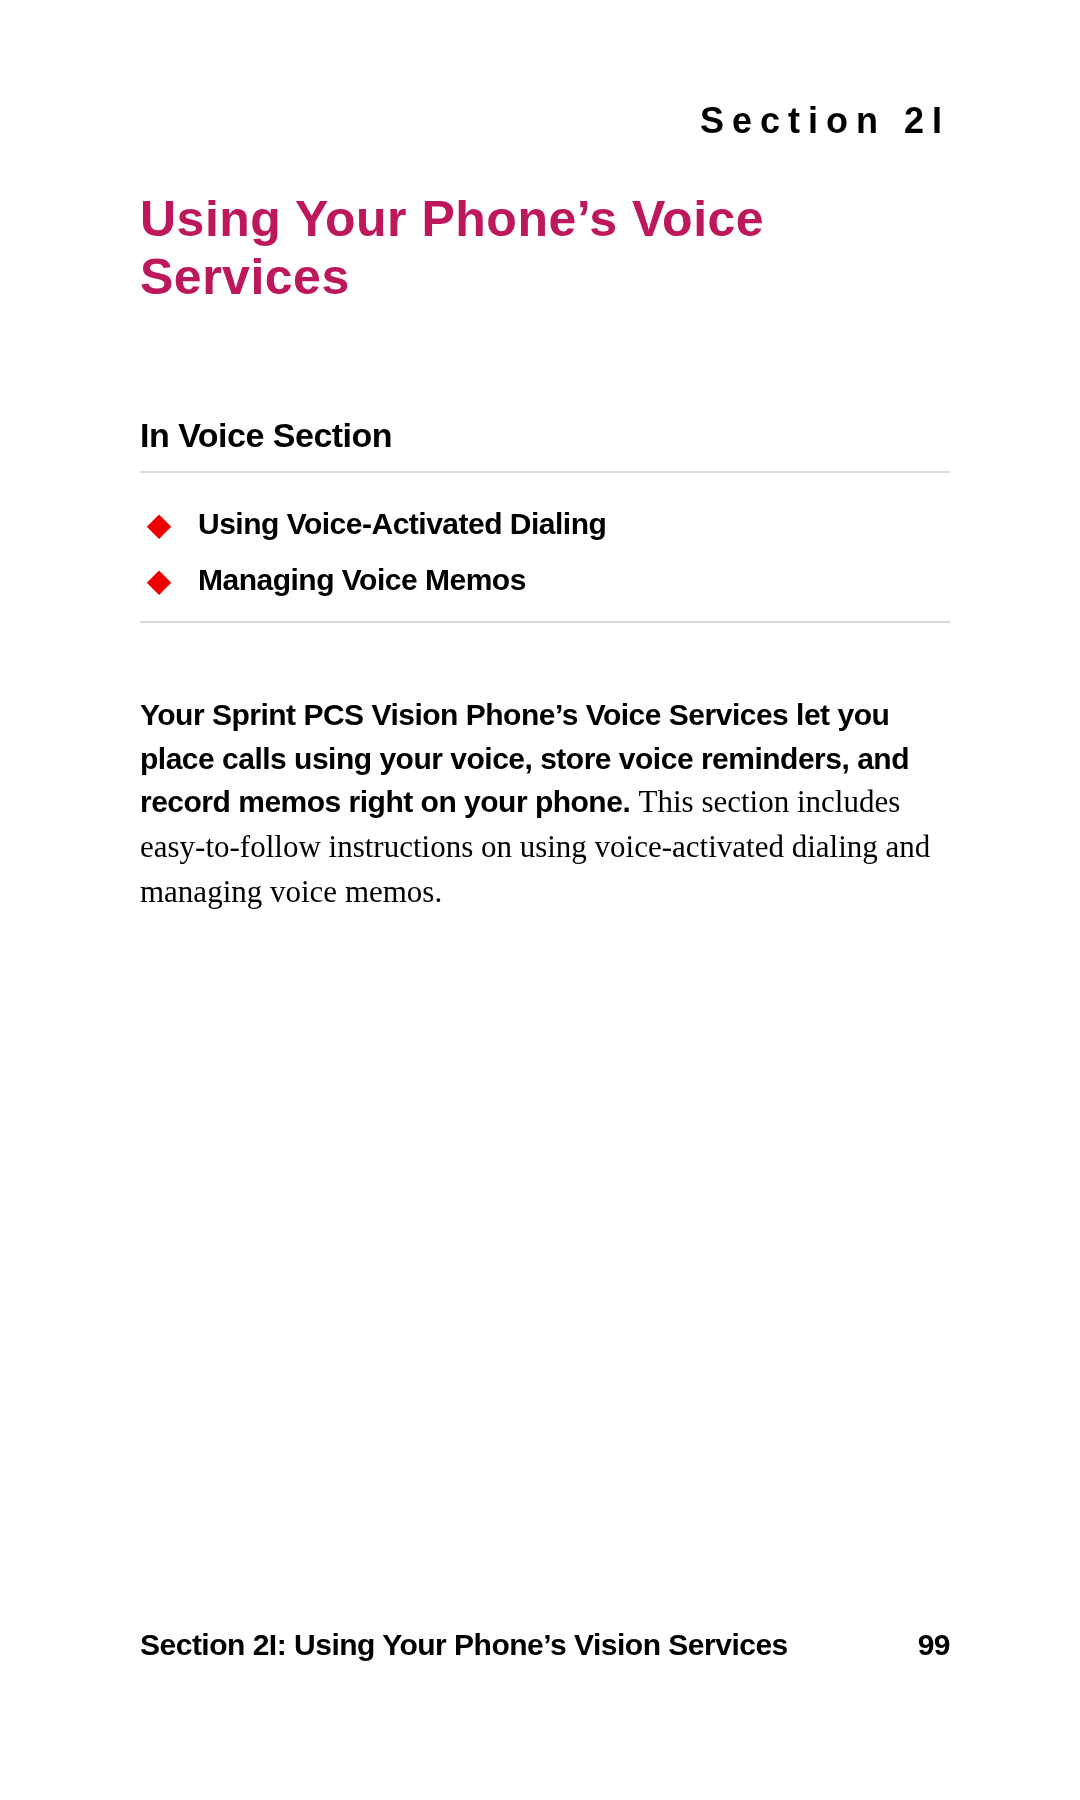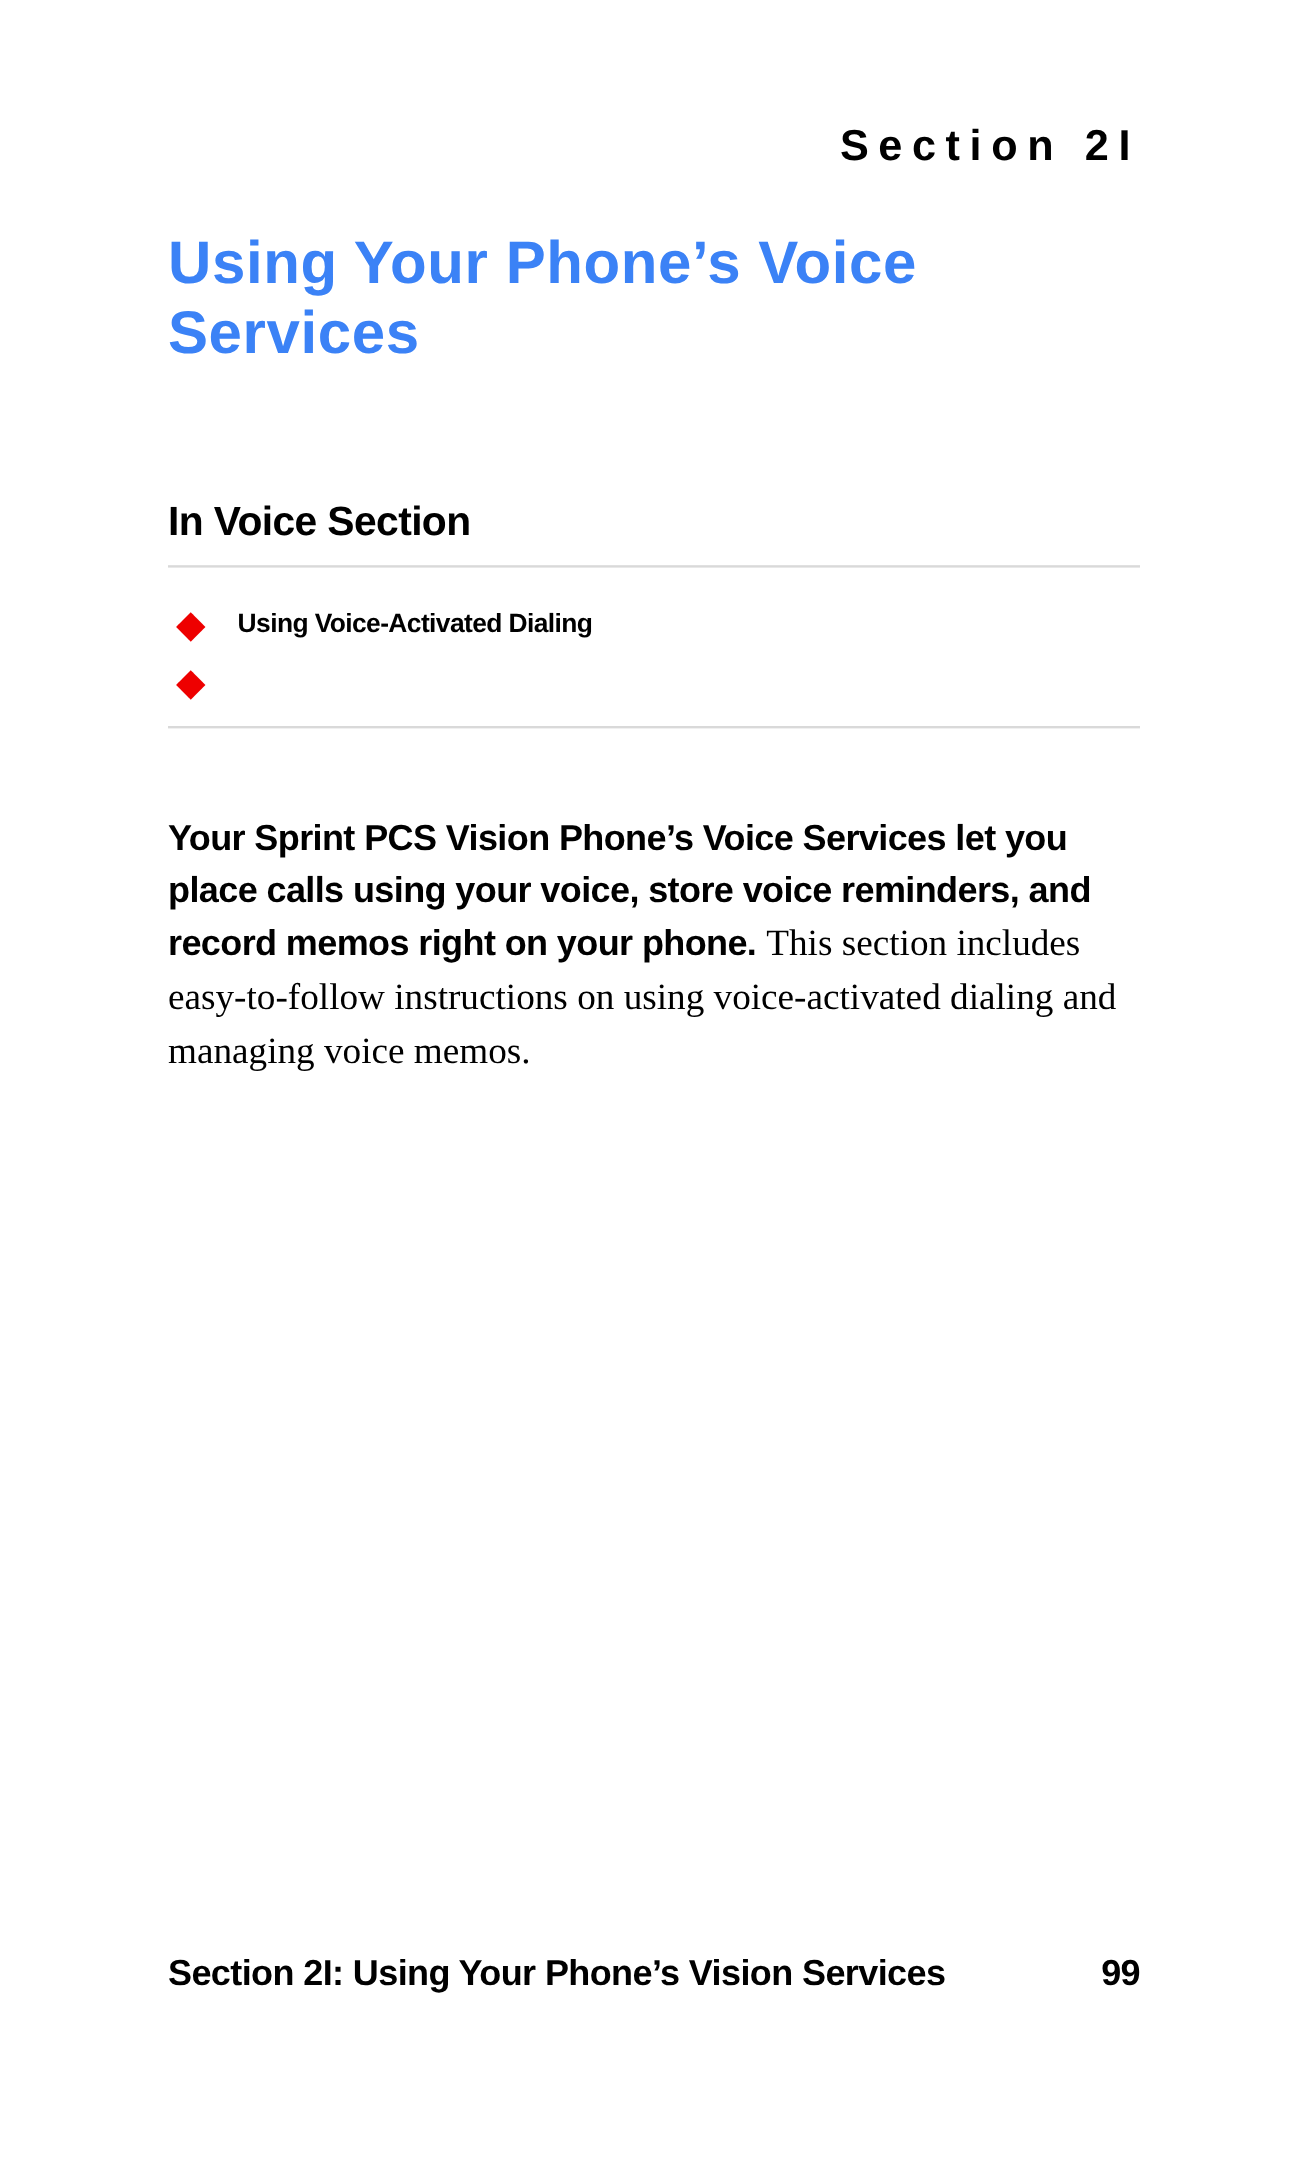--- a/index.html
+++ b/index.html
@@ -24,21 +24,21 @@
   .section-label {
     text-align: right;
     font-size: 36px;
     font-weight: 700;
     letter-spacing: 8px;
     font-family: "Helvetica Neue", Arial, sans-serif;
     margin-bottom: 48px;
     font-stretch: condensed;
   }
   .page-title {
-    color: #3b82f6;
+    color: #be185d;
     font-size: 50px;
     font-weight: 700;
     font-family: "Helvetica Neue", Arial, sans-serif;
     margin-bottom: 110px;
     letter-spacing: 0.5px;
   }
   .in-this-section {
     font-size: 34px;
     font-weight: 700;
     font-family: "Helvetica Neue", Arial, sans-serif;
@@ -74,21 +74,21 @@
     display: inline-flex;
     align-items: center;
     justify-content: center;
     color: #ee0000;
     font-size: 32px;
     line-height: 1;
     margin-right: 26px;
     margin-left: 6px;
   }
   .bullet-text {
-    font-size: 22px;
+    font-size: 30px;
     font-weight: 700;
     font-family: "Helvetica Neue", Arial, sans-serif;
     font-stretch: condensed;
     letter-spacing: -0.5px;
   }
   .intro-block {
     font-size: 30px;
     line-height: 1.45;
   }
   .intro-bold {
@@ -132,20 +132,21 @@
   <h2 class="in-this-section">In Voice Section</h2>
   <hr class="rule-top">
 
   <ul class="bullet-list">
     <li class="bullet-item">
       <span class="diamond-icon">◆</span>
       <span class="bullet-text">Using Voice-Activated Dialing</span>
     </li>
     <li class="bullet-item">
       <span class="diamond-icon">◆</span>
+      <span class="bullet-text">Managing Voice Memos</span>
     </li>
   </ul>
 
   <hr class="rule-bottom">
 
   <p class="intro-block">
     <span class="intro-bold">Your Sprint PCS Vision Phone’s Voice Services let you place calls using your voice, store voice reminders, and record memos right on your phone.</span>
     <span class="intro-serif"> This section includes easy-to-follow instructions on using voice-activated dialing and managing voice memos.</span>
   </p>
 

